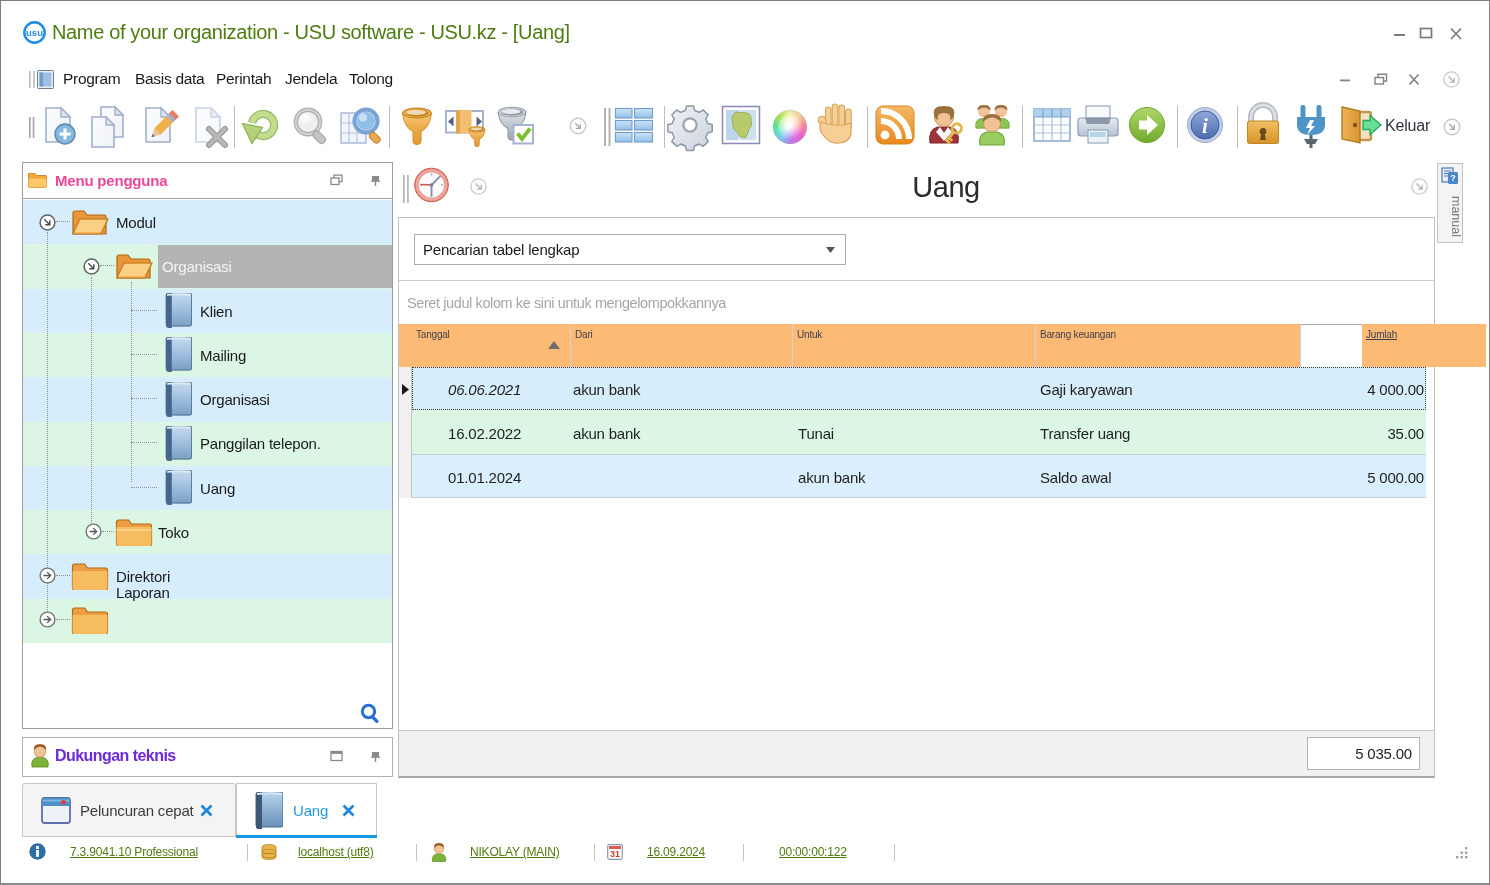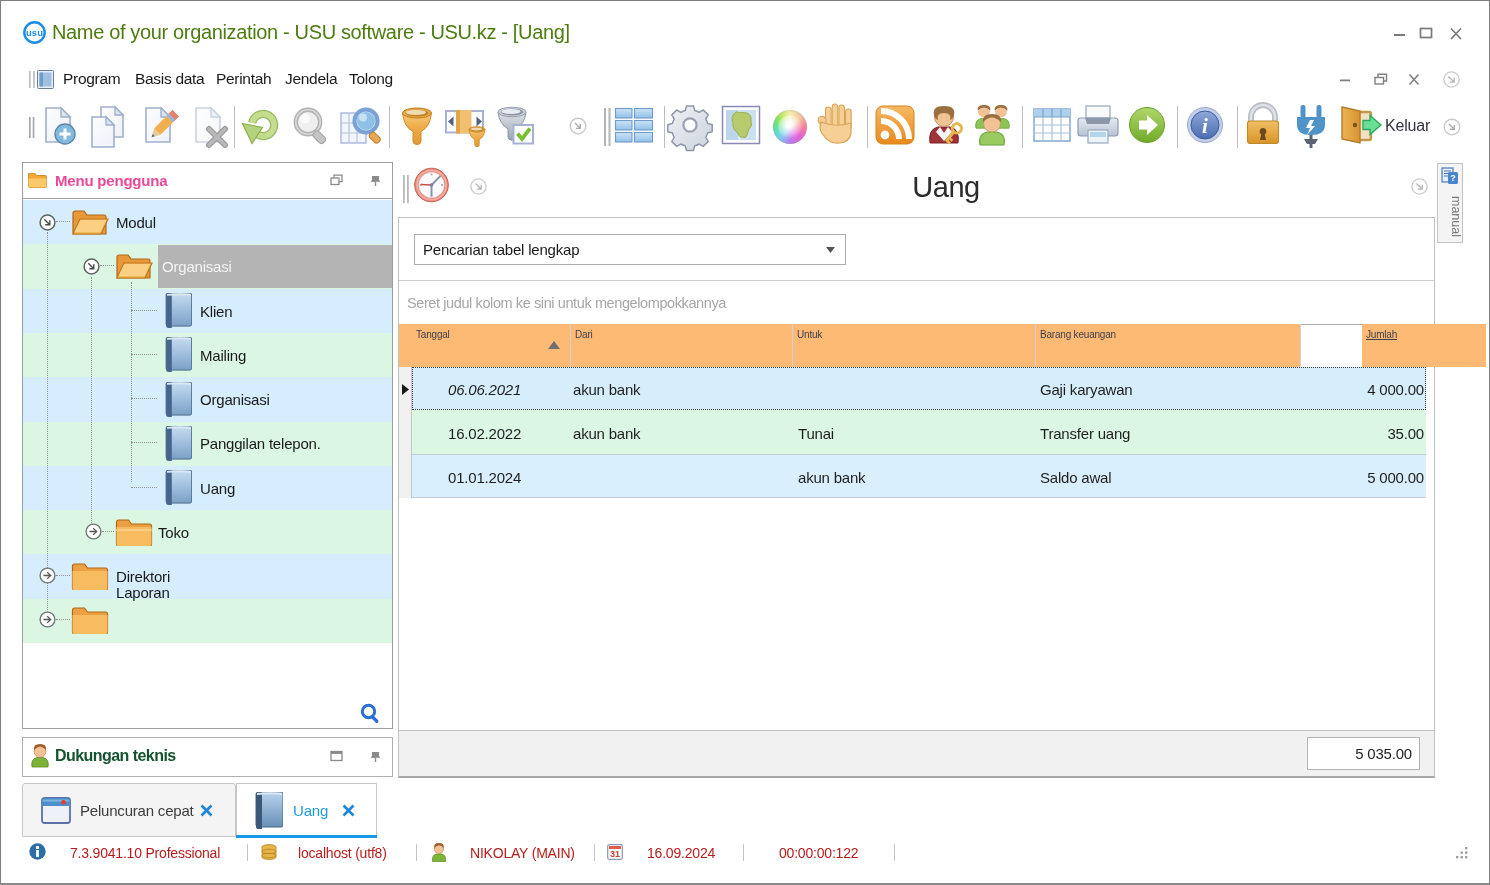--- a/index.html
+++ b/index.html
@@ -23,21 +23,21 @@
 #combo { position:absolute; left:414px; top:234px; width:432px; height:31px; border:1px solid #ababab; background:#fff; }
 #combo-text { position:absolute; left:8px; top:6px; font-size:15px; color:#1a1a1a; letter-spacing:-0.2px; }
 #grouprow { position:absolute; left:399px; top:280px; width:1035px; height:44px; background:#fff; border-top:1px solid #cdcdcd; }
 #grouptext { position:absolute; left:8px; top:14px; font-size:14.5px; color:#a6a6a6; letter-spacing:-0.4px; }
 
 .hcell { position:absolute; top:324px; height:43px; background:#fdba74; border-right:1px solid #d2d2d2; font-size:10px; color:#3d3f4e; padding:5px 11px 0 4px; letter-spacing:-0.2px; }
 .gtext { position:absolute; font-size:15px; color:#1f1f1f; white-space:nowrap; letter-spacing:-0.2px; }
 
 .tab-label { font-size:15px; letter-spacing:-0.2px; }
 
-.st { position:absolute; top:845px; font-size:14px; color:#b91c1c; white-space:nowrap; letter-spacing:-0.2px; }
+.st { position:absolute; top:845px; font-size:12px; color:#4d7c0f; white-space:nowrap; letter-spacing:-0.2px;text-decoration:underline; }
 .stsep { position:absolute; top:844px; width:1px; height:17px; background:#c4c4c4; }
 </style>
 </head>
 <body>
 <div id="win"></div>
 <svg width="0" height="0" style="position:absolute">
   <defs>
     <linearGradient id="bookgr" x1="0" y1="0" x2="0" y2="1">
         <stop offset="0" stop-color="#c6dcf0"></stop>
         <stop offset="0.55" stop-color="#9cbcdc"></stop>
@@ -512,21 +512,21 @@
   <circle cx="8.5" cy="8.5" r="6.2" fill="none" stroke="#2a6fd4" stroke-width="3"></circle>
   <rect x="13.2" y="12.2" width="8.5" height="3.4" rx="1.7" transform="rotate(45 13.2 12.2)" fill="#2a6fd4"></rect>
 </svg>
 
 <div id="dukungan"></div>
 <svg class="abs" style="left:30px;top:744px" width="20" height="24" viewBox="0 0 20 24">
   <path d="M2 23 q-1.5 -8 5 -9.5 l6 0 q6.5 1.5 5 9.5 z" fill="#7cb338" stroke="#5a8c22" stroke-width="0.8"></path>
   <circle cx="10" cy="7.5" r="5.8" fill="#f0c296" stroke="#c89058" stroke-width="0.8"></circle>
   <path d="M4 6 q-1 -6 6 -6 q7 0 6 6 q-3 -3.5 -6 -3.5 q-3 0 -6 3.5 z" fill="#a05c28"></path>
 </svg>
-<div style="position:absolute;left:55px;top:747px;font-size:16px;font-weight:bold;color:#14532d;letter-spacing:-0.55px;">Dukungan teknis</div>
+<div style="position:absolute;left:55px;top:747px;font-size:16px;font-weight:bold;color:#6d28d9;letter-spacing:-0.55px;">Dukungan teknis</div>
 <svg class="abs" style="left:330px;top:750px" width="60" height="13" viewBox="0 0 60 13">
   <rect x="1" y="1.5" width="11" height="9" fill="none" stroke="#8a8a8a" stroke-width="1.3"></rect>
   <rect x="1" y="1.5" width="11" height="2.4" fill="#8a8a8a"></rect>
   <g fill="#8a8a8a">
       <rect x="42" y="2" width="7" height="5"></rect>
       <rect x="44.8" y="7" width="1.4" height="5"></rect>
       <rect x="41" y="6.6" width="9" height="1.2"></rect>
     </g>
 </svg>
 

